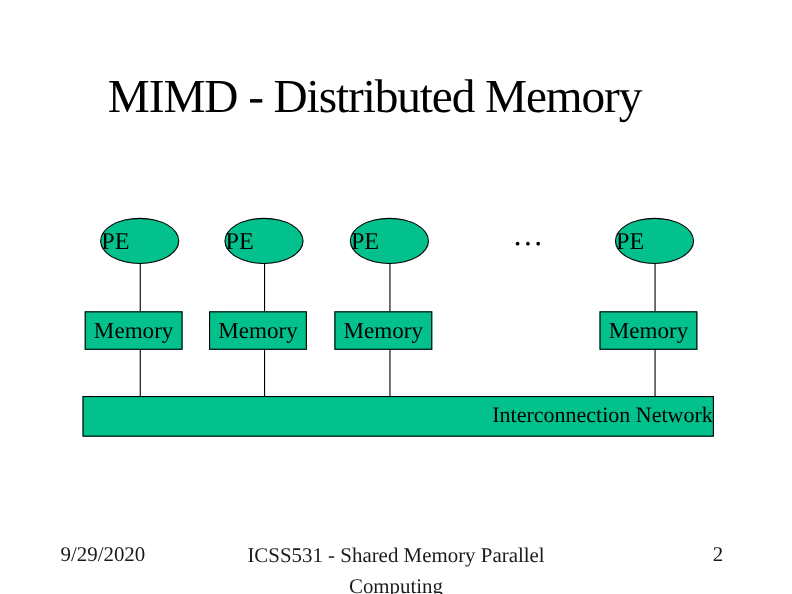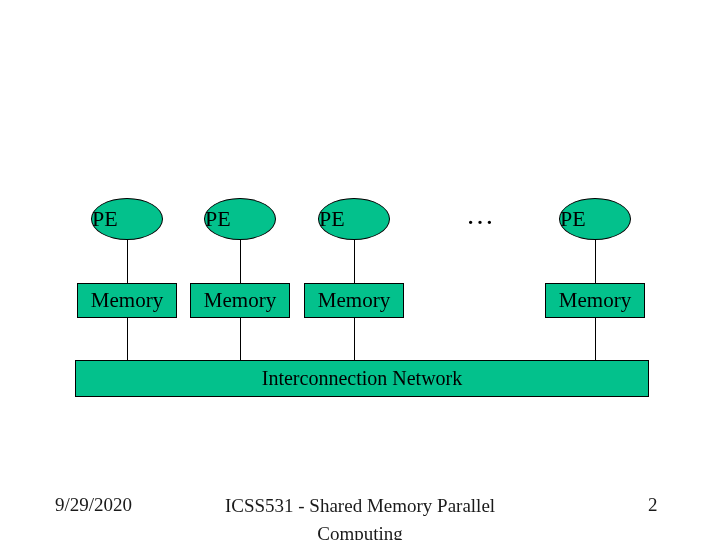--- a/index.html
+++ b/index.html
@@ -41,21 +41,21 @@
     position: absolute;
     left: 50%;
     width: 1px;
     background: var(--shape_border, #000);
   }
   .line-top    { top: 42px;  height: 43px; }
   .line-bottom { top: 120px; height: 42px; }
   .memory-box {
     position: absolute;
     left: 0; top: 85px;
-    width: 100px; height: 35px;
+    width: 89px; height: 35px;
     background: var(--shape_fill, #03c18c);
     border: 1px solid var(--shape_border, #000);
     box-sizing: border-box;
     display: flex; align-items: center; justify-content: center;
     font-size: 21px;
   }
   .ellipsis {
     position: absolute;
     left: 458px; top: 192px;
     width: 44px; height: 42px;
@@ -63,21 +63,21 @@
     line-height: 46px;
     text-align: center;
   }
   .network-bar {
     position: absolute;
     left: 75px; top: 360px;
     width: 574px; height: 37px;
     background: var(--shape_fill, #03c18c);
     border: 1px solid var(--shape_border, #000);
     box-sizing: border-box;
-    display: flex; align-items: center; justify-content: center;
+    display: flex; align-items: center; justify-content: flex-end;
     font-size: 20px;
   }
   
   .footer-date, .footer-page, .footer-course {
     position: absolute;
     font-size: 19px;
     color: var(--footer_text, #1a1a1a);
   }
   .footer-date { left: 55px; top: 494px; }
   .footer-course {
@@ -87,20 +87,21 @@
     white-space: pre-line;
     line-height: 1.45;
   }
   .footer-page { left: 648px; top: 494px; }
 </style>
 </head>
 <body>
 
 <div class="slide">
 
+  <h1 class="title">MIMD - Distributed Memory</h1>
 
   <div>
 
     <div class="column" style="left:77px">
       <div class="pe-ellipse">
         <span>PE</span>
       </div>
       <div class="line-v line-top"></div>
       <div class="memory-box">
         <span>Memory</span>

